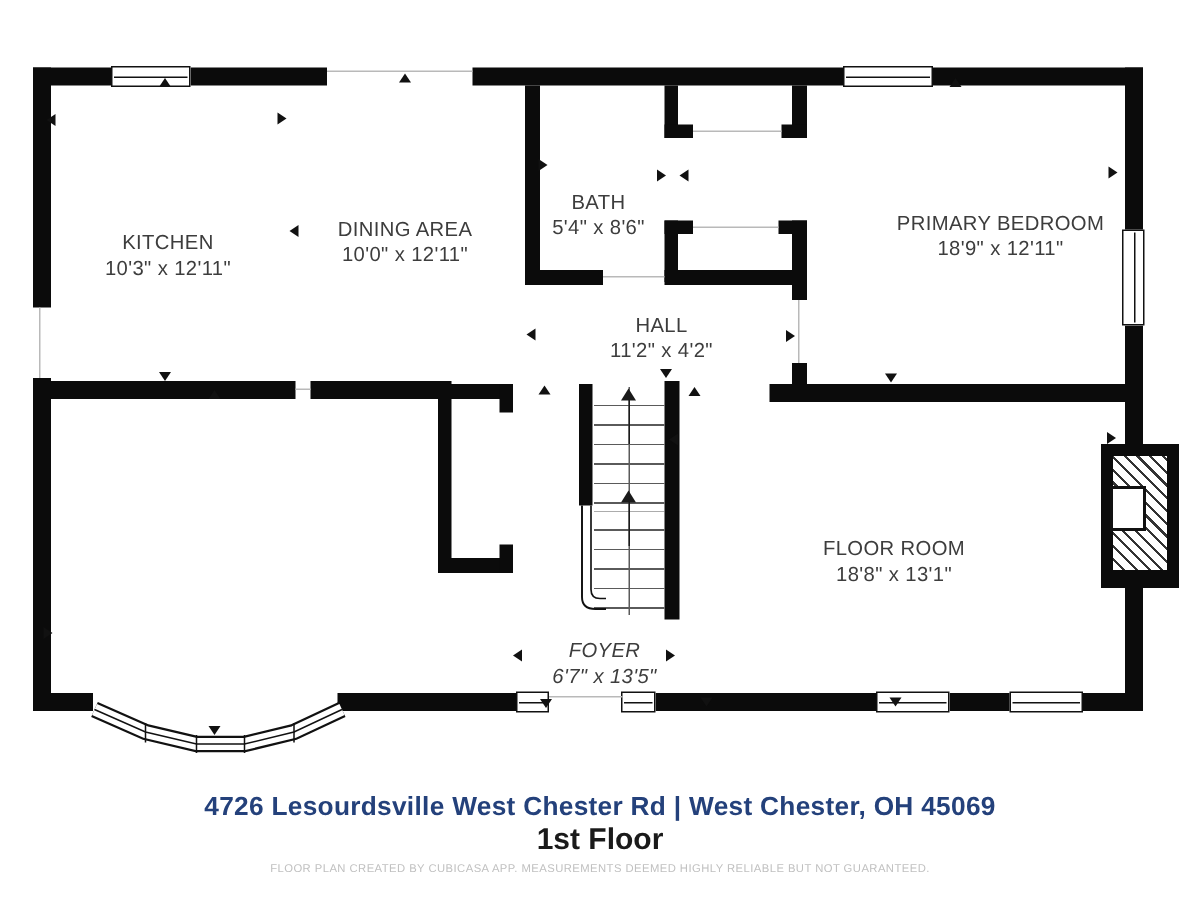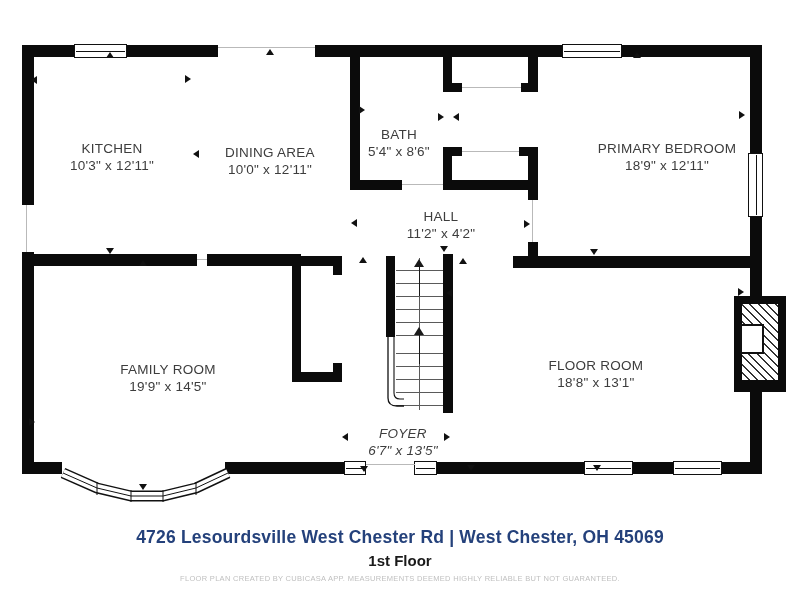--- a/index.html
+++ b/index.html
@@ -26,21 +26,21 @@
   .fp-hatch{position:absolute;left:8px;top:8px;width:36px;height:76px;
     background:repeating-linear-gradient(45deg,#fff 0,#fff 4.5px,#333 4.5px,#333 6px);}
   .fp-box{position:absolute;left:6px;top:28px;width:24px;height:30px;background:#fff;border:2px solid #111;box-sizing:border-box;}
   .mk{position:absolute;width:0;height:0;transform:translate(-50%,-50%);}
   .mk-up{border-left:4px solid transparent;border-right:4px solid transparent;border-bottom:6px solid #111;}
   .mk-down{border-left:4px solid transparent;border-right:4px solid transparent;border-top:6px solid #111;}
   .mk-left{border-top:4px solid transparent;border-bottom:4px solid transparent;border-right:6px solid #111;}
   .mk-right{border-top:4px solid transparent;border-bottom:4px solid transparent;border-left:6px solid #111;}
   .footer{position:absolute;left:0;top:526px;width:800px;text-align:center;}
   .addr{color:#24417b;font-size:17.5px;font-weight:bold;line-height:22px;letter-spacing:.2px;}
-  .floor{color:#1a1a1a;font-size:15px;font-weight:bold;line-height:21px;margin-top:2px;}
+  .floor{color:#1a1a1a;font-size:20px;font-weight:bold;line-height:21px;margin-top:2px;}
   .disclaimer{color:#c0c0c0;font-size:7.5px;line-height:11px;margin-top:2px;letter-spacing:.3px;}
   svg{position:absolute;left:0;top:0;pointer-events:none;}
 </style>
 </head>
 <body>
 
 <div class="plan" id="plan">
 
   <div class="wall" style="left:22px;top:45px;width:53px;height:12px;"></div>
   <div class="wall" style="left:127px;top:45px;width:91px;height:12px;"></div>
@@ -116,43 +116,39 @@
       <path d="M63,473 L97,488 L131,496 L163,496 L196,488 L228,473" fill="none" stroke="#fff" stroke-width="8"></path>
       <path d="M63,473 L97,488 L131,496 L163,496 L196,488 L228,473" fill="none" stroke="#111" stroke-width="1"></path>
       <path d="M97,482 L97,495 M131,490 L131,502 M163,490 L163,502 M196,482 L196,495" stroke="#111" stroke-width="1"></path>
     </g>
     <g>
       <path d="M388,337 L388,398 Q388,406 397,406 L404,406" fill="none" stroke="#111" stroke-width="1.3"></path>
       <path d="M394,337 L394,393 Q394,399 400,399 L404,399" fill="none" stroke="#111" stroke-width="1.1"></path>
     </g>
   </svg>
 
-  <div class="room-label" style="left:112px;top:140px;">
+  <div class="room-label" style="left:112px;top:153px;">
     <div>KITCHEN</div>
     <div>10'3" x 12'11"</div>
   </div>
   <div class="room-label" style="left:270px;top:144px;">
     <div>DINING AREA</div>
     <div>10'0" x 12'11"</div>
   </div>
   <div class="room-label" style="left:399px;top:126px;">
     <div>BATH</div>
     <div>5'4" x 8'6"</div>
   </div>
   <div class="room-label" style="left:667px;top:140px;text-align:center;">
     <div>PRIMARY BEDROOM</div>
     <div>18'9" x 12'11"</div>
   </div>
   <div class="room-label" style="left:441px;top:208px;">
     <div>HALL</div>
     <div>11'2" x 4'2"</div>
-  </div>
-  <div class="room-label" style="left:168px;top:361px;">
-    <div>FAMILY ROOM</div>
-    <div>19'9" x 14'5"</div>
   </div>
   <div class="room-label" style="left:596px;top:357px;">
     <div>FLOOR ROOM</div>
     <div>18'8" x 13'1"</div>
   </div>
   <div class="room-label" style="left:403px;top:425px;font-style:italic;">
     <div>FOYER</div>
     <div>6'7" x 13'5"</div>
   </div>
 <span class="mk mk-left" style="left: 34px; top: 80px;"></span>

